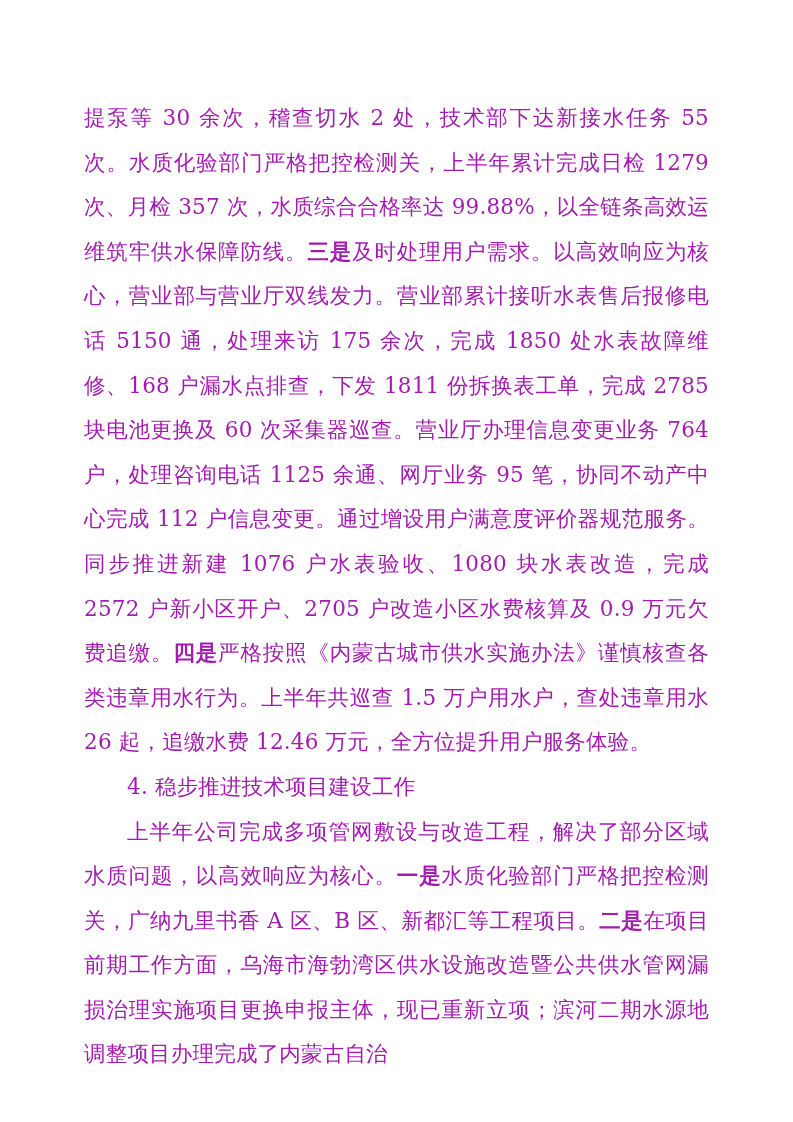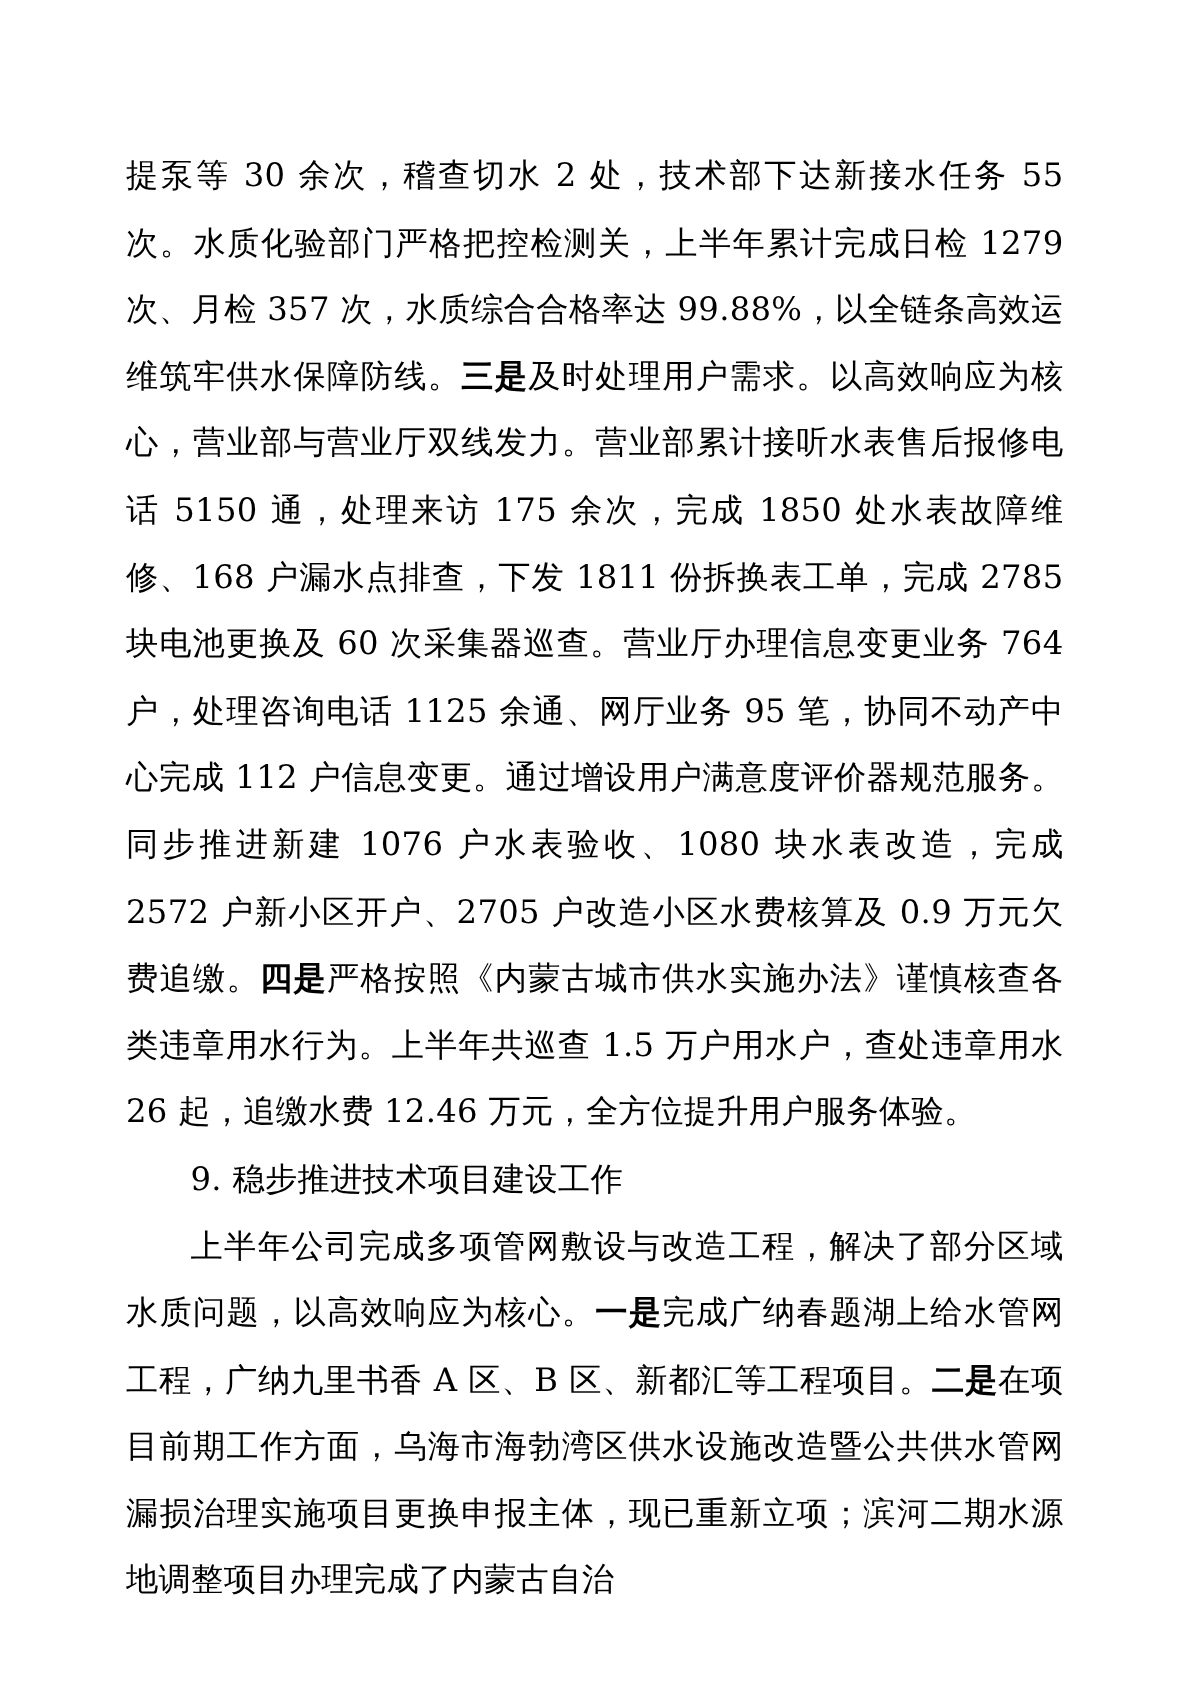--- a/index.html
+++ b/index.html
@@ -16,21 +16,21 @@
     position: relative;
     width: 793px;
     height: 1122px;
     background: #ffffff;
     box-sizing: border-box;
     padding: 96px 84px 90px 84px;
   }
   .doc-body {
     font-size: 21.5px;
     line-height: 44.6px;
-    color: #000000;
+    color: #a21caf;
     text-align: justify;
     text-justify: inter-ideograph;
     letter-spacing: 0.2px;
   }
   .para {
     margin: 0;
     text-indent: 0;
   }
   .para.indent {
     text-indent: 2em;
@@ -38,16 +38,16 @@
   .bold {
     font-weight: bold;
   }
 </style>
 </head>
 <body>
 
 <div class="page">
   <div class="doc-body">
     <p class="para"><span>提泵等 30 余次，稽查切水 2 处，技术部下达新接水任务 55 次。水质化验部门严格把控检测关，上半年累计完成日检 1279 次、月检 357 次，水质综合合格率达 99.88%，以全链条高效运维筑牢供水保障防线。</span><span class="bold">三是</span><span>及时处理用户需求。以高效响应为核心，营业部与营业厅双线发力。营业部累计接听水表售后报修电话 5150 通，处理来访 175 余次，完成 1850 处水表故障维修、168 户漏水点排查，下发 1811 份拆换表工单，完成 2785 块电池更换及 60 次采集器巡查。营业厅办理信息变更业务 764 户，处理咨询电话 1125 余通、网厅业务 95 笔，协同不动产中心完成 112 户信息变更。通过增设用户满意度评价器规范服务。同步推进新建 1076 户水表验收、1080 块水表改造，完成 2572 户新小区开户、2705 户改造小区水费核算及 0.9 万元欠费追缴。</span><span class="bold">四是</span><span>严格按照《内蒙古城市供水实施办法》谨慎核查各类违章用水行为。上半年共巡查 1.5 万户用水户，查处违章用水 26 起，追缴水费 12.46 万元，全方位提升用户服务体验。</span></p>
-    <p class="para indent"><span>9. 稳步推进技术项目建设工作</span></p>
-    <p class="para indent"><span>上半年公司完成多项管网敷设与改造工程，解决了部分区域水质问题，以高效响应为核心。</span><span class="bold">一是</span><span>完成广纳春题湖上给水管网工程，广纳九里书香 A 区、B 区、新都汇等工程项目。</span><span class="bold">二是</span><span>在项目前期工作方面，乌海市海勃湾区供水设施改造暨公共供水管网漏损治理实施项目更换申报主体，现已重新立项；滨河二期水源地调整项目办理完成了内蒙古自治</span></p>
+    <p class="para indent"><span>4. 稳步推进技术项目建设工作</span></p>
+    <p class="para indent"><span>上半年公司完成多项管网敷设与改造工程，解决了部分区域水质问题，以高效响应为核心。</span><span class="bold">一是</span><span>水质化验部门严格把控检测关，广纳九里书香 A 区、B 区、新都汇等工程项目。</span><span class="bold">二是</span><span>在项目前期工作方面，乌海市海勃湾区供水设施改造暨公共供水管网漏损治理实施项目更换申报主体，现已重新立项；滨河二期水源地调整项目办理完成了内蒙古自治</span></p>
   </div>
 </div>
 
 </body></html>

